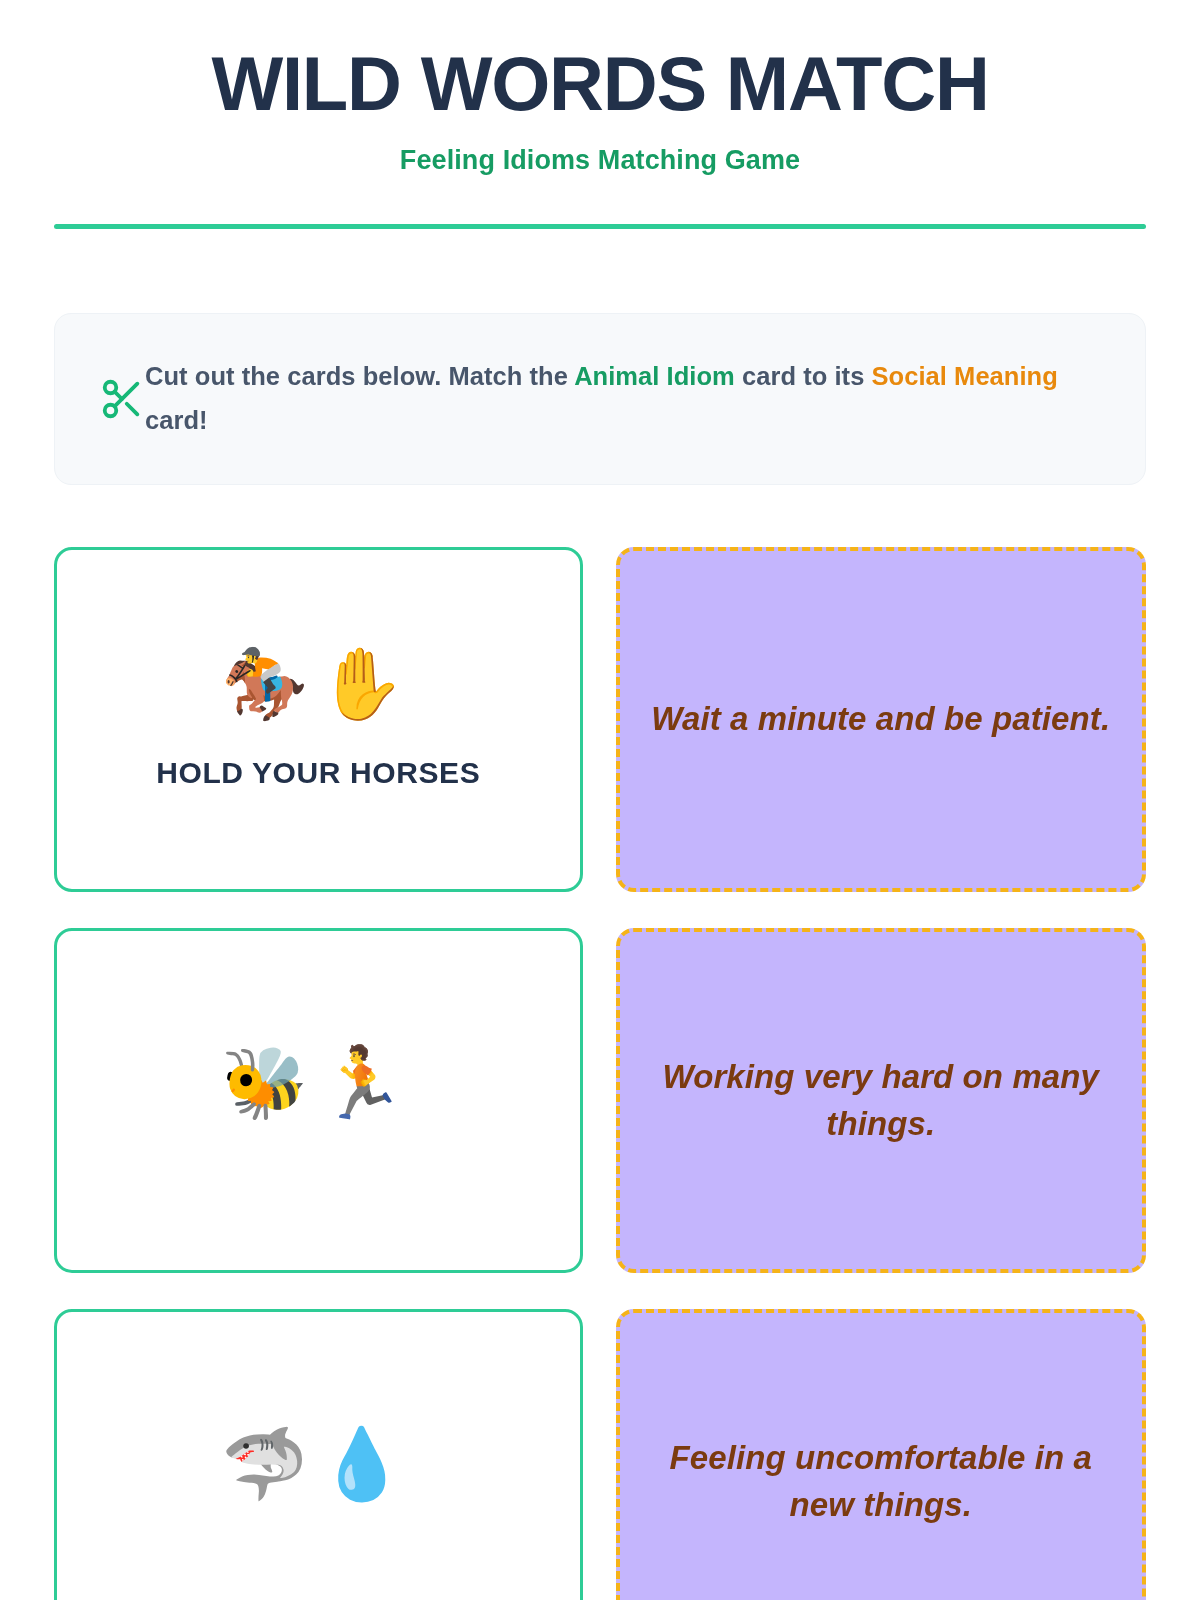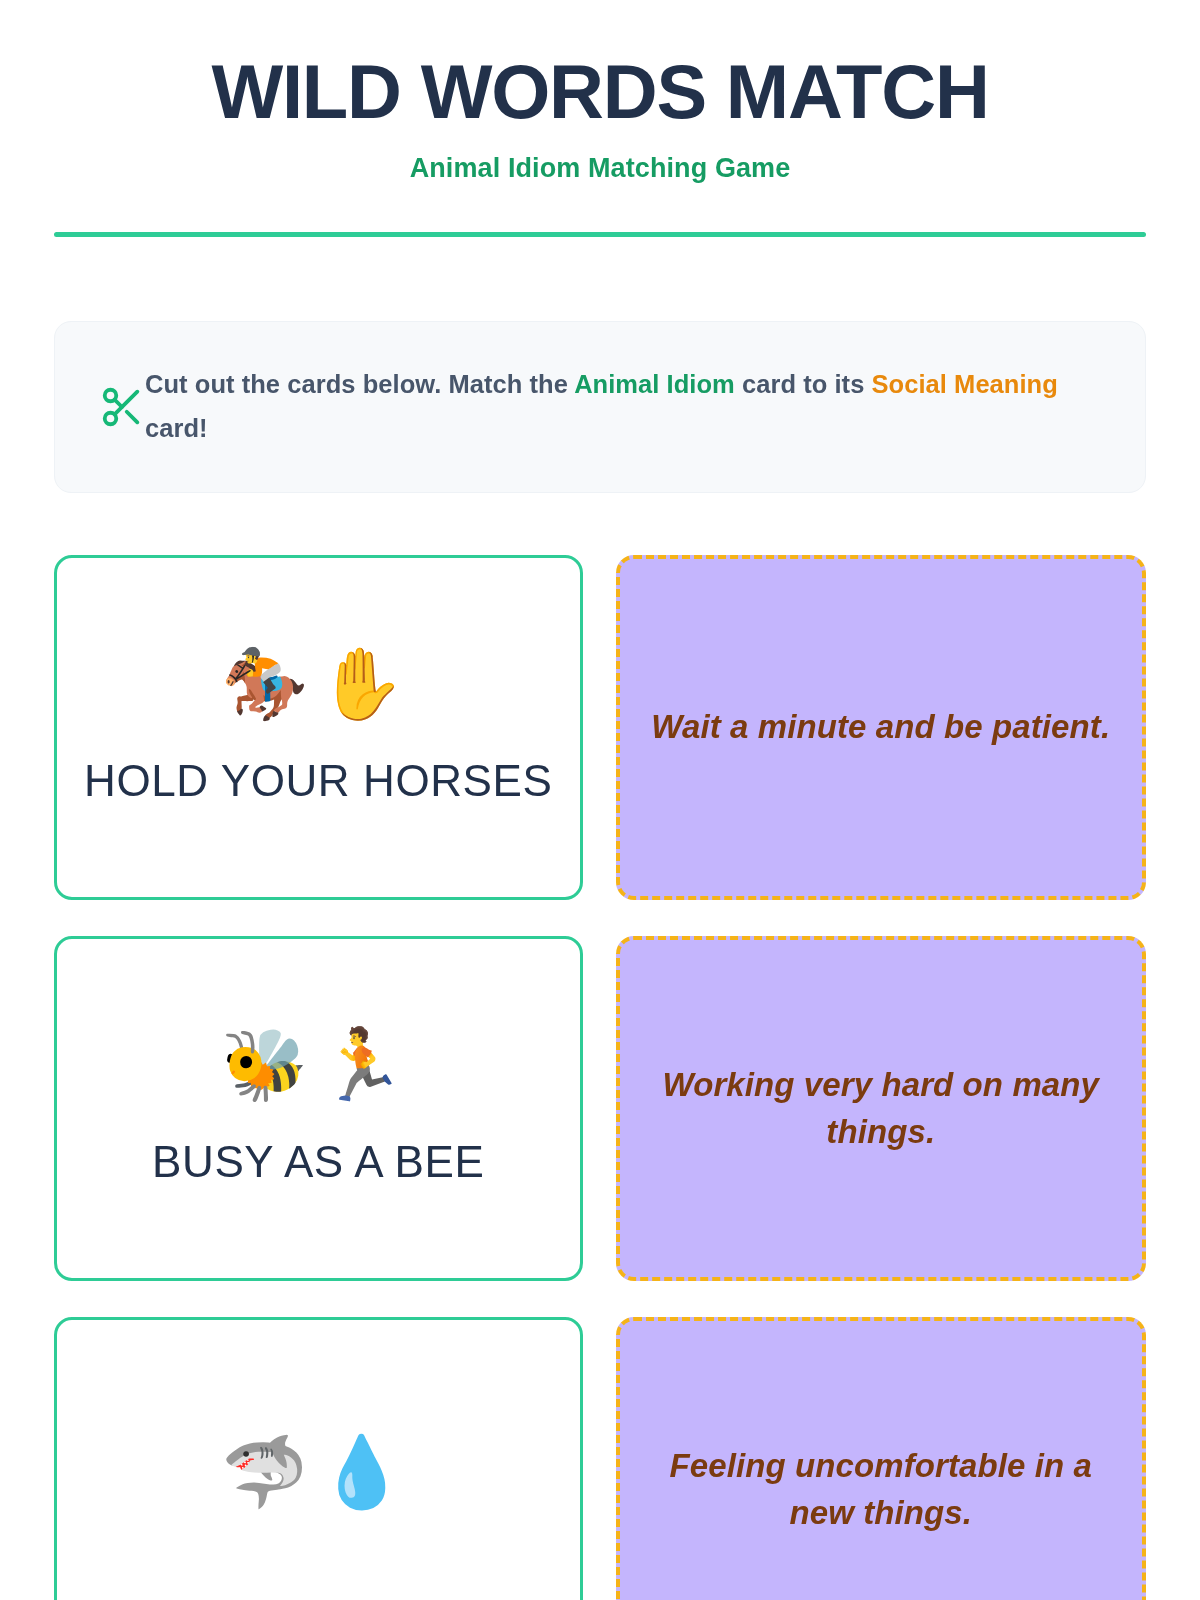--- a/index.html
+++ b/index.html
@@ -12,21 +12,21 @@
   }
 
   body {
     font-family: "Liberation Sans", sans-serif;
     color: #22314a;
   }
 
   .page {
     width: 1200px;
     height: 1600px;
-    padding: 8px 54px;
+    padding: 0 54px;
     position: relative;
   }
 
   
   .header {
     padding-top: 44px;
     text-align: center;
   }
 
   .title {
@@ -117,22 +117,22 @@
 
   .card-emojis {
     font-size: 70px;
     line-height: 1;
     letter-spacing: 10px;
     margin-bottom: 36px;
     white-space: nowrap;
   }
 
   .card-label {
-    font-size: 44px;
-    font-weight: 400;
+    font-size: 30px;
+    font-weight: 700;
     letter-spacing: 0.6px;
     color: #22314a;
     text-transform: uppercase;
     line-height: 1.18;
   }
 
   .meaning-card {
     background: #c4b5fd;
     border: 4px dashed #f5b318;
   }
@@ -146,21 +146,21 @@
     letter-spacing: 0.1px;
   }
 </style>
 </head>
 <body>
 
 <div class="page">
 
   <div class="header">
     <h1 class="title">WILD WORDS MATCH</h1>
-    <div class="subtitle">Animal Idiom Matching Game</div>
+    <div class="subtitle">Feeling Idioms Matching Game</div>
   </div>
 
   <div class="divider"></div>
 
   <div class="instructions">
     <span class="scissors-icon">
       <svg viewBox="0 0 24 24" fill="none" stroke="currentColor" stroke-width="2" stroke-linecap="round" stroke-linejoin="round">
         <circle cx="6" cy="6" r="3"></circle>
         <circle cx="6" cy="18" r="3"></circle>
         <line x1="20" y1="4" x2="8.12" y2="15.88"></line>
@@ -181,21 +181,20 @@
         <div class="card-label">HOLD YOUR HORSES</div>
       </div>
       <div class="meaning-card">
         <div class="meaning-text">Wait a minute and be patient.</div>
       </div>
     </div>
 
     <div class="card-row">
       <div class="idiom-card">
         <div class="card-emojis">🐝🏃</div>
-        <div class="card-label">BUSY AS A BEE</div>
       </div>
       <div class="meaning-card">
         <div class="meaning-text">Working very hard on many things.</div>
       </div>
     </div>
 
     <div class="card-row">
       <div class="idiom-card">
         <div class="card-emojis">🦈💧</div>
       </div>

